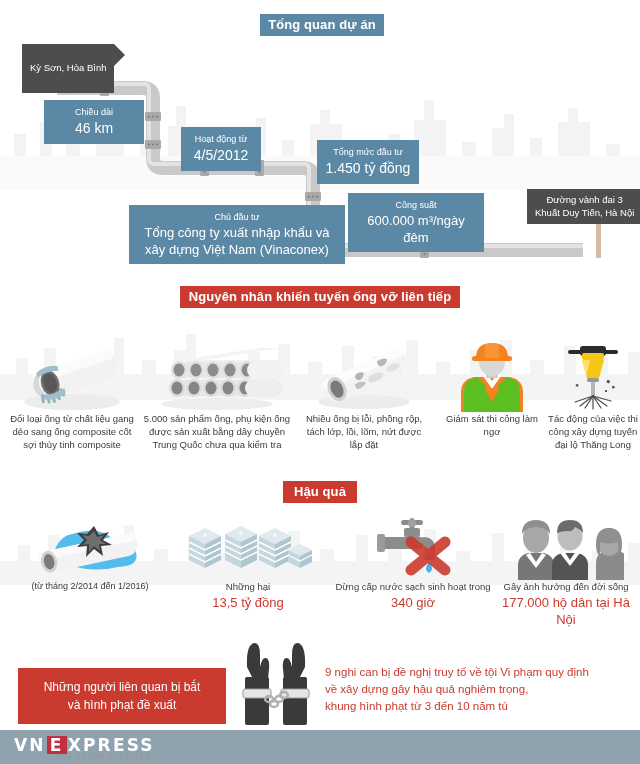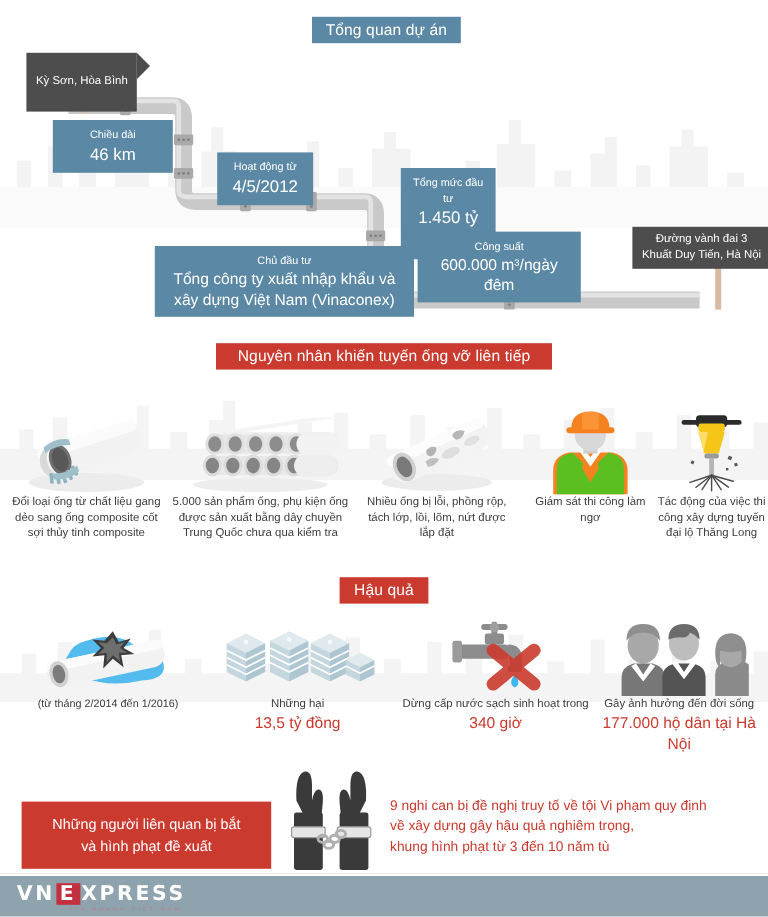--- a/index.html
+++ b/index.html
@@ -23,20 +23,21 @@
   
   .sec-head {
     position: absolute;
     color: #ffffff;
     text-align: center;
     font-size: 13px;
     letter-spacing: .1px;
     line-height: 22px;
     height: 22px;
     white-space: nowrap;
+    font-weight: bold;
   }
   .sec-head.blue { background: #5b88a5; }
   .sec-head.red  { background: #cb3a2e; }
 
   
   #pipe-wrap { position: absolute; left: 0; top: 40px; width: 640px; height: 245px; }
   #pipe-wrap svg { display: block; }
 
   
   .info-box {
@@ -261,21 +262,21 @@
   <div class="info-box" style="left:44px; top:100px; width:100px;">
     <span class="lbl">Chiều dài</span>
     <span class="val">46 km</span>
   </div>
 
   <div class="info-box" style="left:181px; top:127px; width:80px;">
     <span class="lbl">Hoạt động từ</span>
     <span class="val">4/5/2012</span>
   </div>
 
-  <div class="info-box" style="left:334px; top:140px; width:79px;">
+  <div class="info-box" style="left:317px; top:140px; width:102px;">
     <span class="lbl">Tổng mức đầu tư</span>
     <span class="val">1.450 tỷ đồng</span>
   </div>
 
   <div class="info-box" style="left:129px; top:205px; width:216px;">
     <span class="lbl">Chủ đầu tư</span>
     <span class="val sm">Tổng công ty xuất nhập khẩu và</span>
     <span class="val sm">xây dựng Việt Nam (Vinaconex)</span>
   </div>
 

